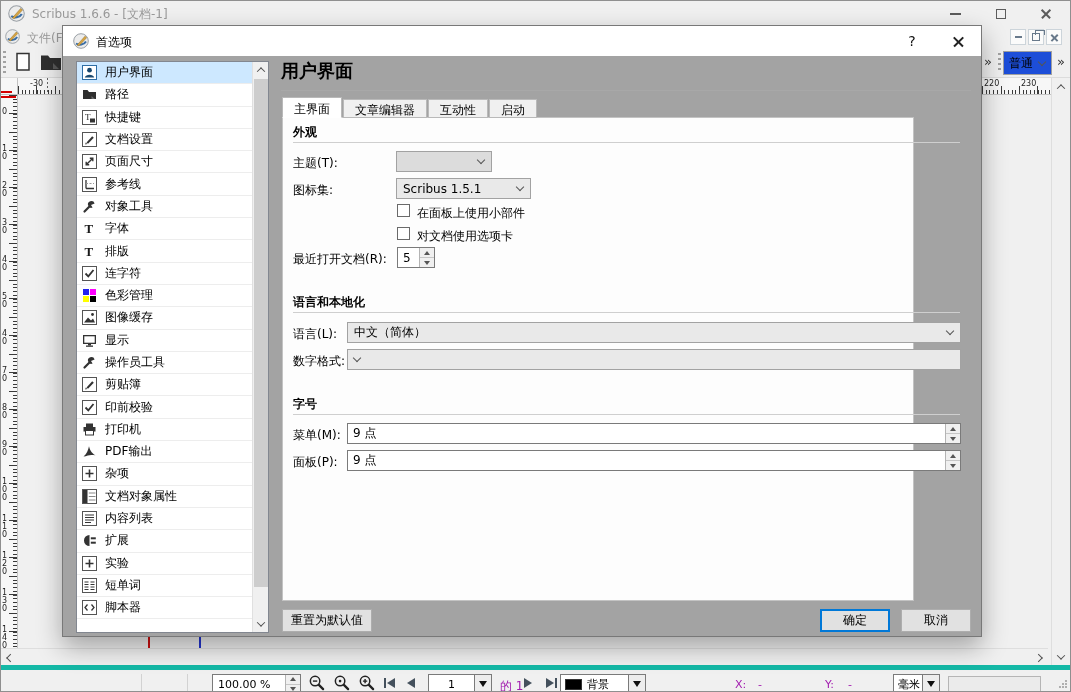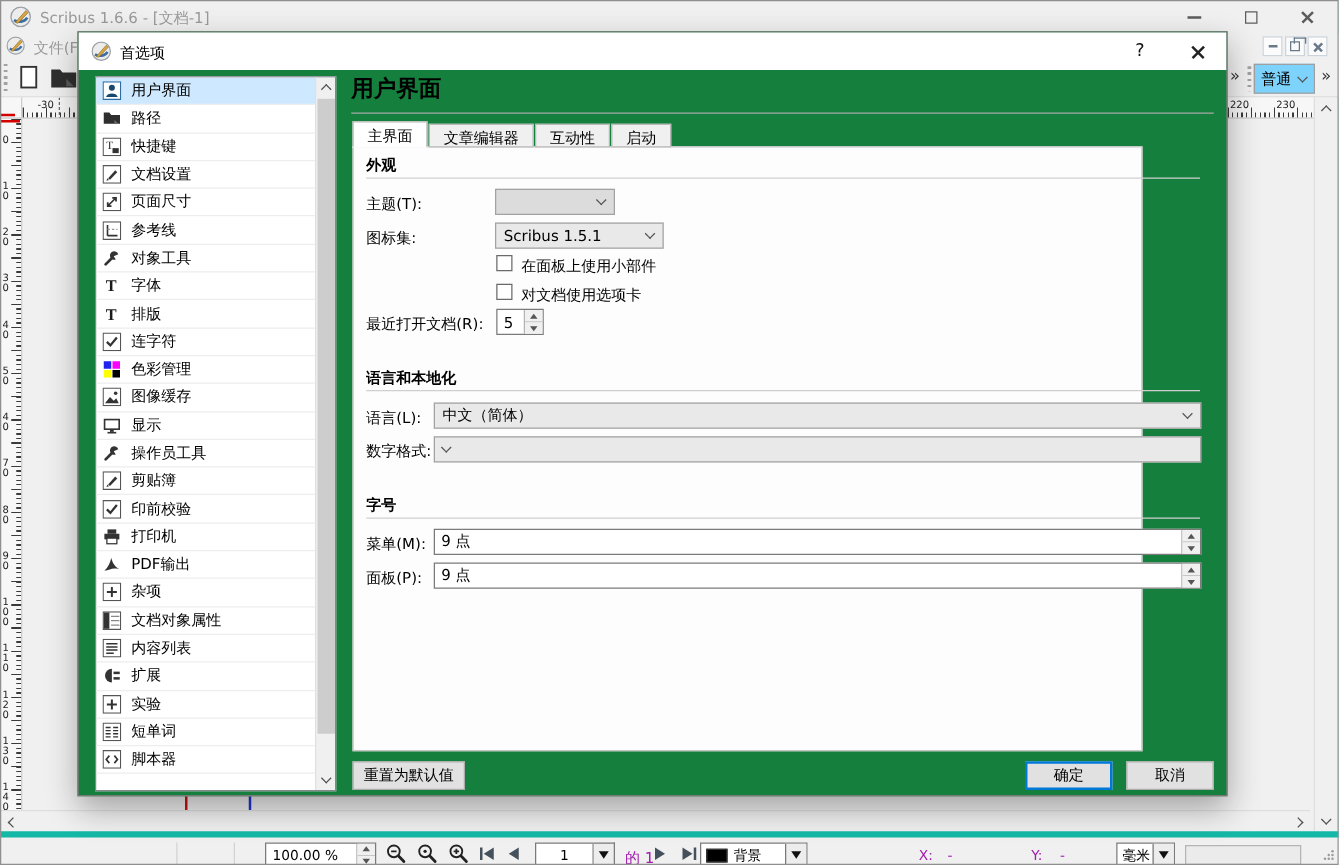--- a/index.html
+++ b/index.html
@@ -33,21 +33,21 @@
   .m-res::before { content:""; position:absolute; left:2px; top:-4px; width:8px; height:4px; border:1.4px solid #68798b; border-bottom:none; }
   .m-x { position:relative; width:9px; height:9px; }
   .m-x::before,.m-x::after { content:""; position:absolute; left:0; top:4px; width:9px; height:1.8px; background:#68798b; }
   .m-x::before { transform:rotate(45deg);} .m-x::after { transform:rotate(-45deg);}
 
   
   .toolbar { position:absolute; left:0; top:47px; width:1071px; height:31px; background:#f0f0f0; border-bottom:1px solid #dcdcdc; }
   .grip-v { position:absolute; width:3px; background-image:repeating-linear-gradient(to bottom,#a2a2a2 0 2px,transparent 2px 5px); }
   .tb-btn { position:absolute; top:3px; width:26px; height:26px; display:flex; align-items:center; justify-content:center; }
   .ovf { position:absolute; top:7px; font-size:13px; color:#333; }
-  .q-combo { position:absolute; left:1003px; top:4px; width:49px; height:24px; background:#7dd3fc; border:1px solid #a0a0a0; display:flex; align-items:center; padding-left:5px; }
+  .q-combo { position:absolute; left:1003px; top:4px; width:49px; height:24px; background:#1d4ed8; border:1px solid #a0a0a0; display:flex; align-items:center; padding-left:5px; }
   .chev { width:6px; height:6px; border-right:1.4px solid #555; border-bottom:1.4px solid #555; transform:rotate(45deg); margin-top:-3px; }
   .q-combo .chev { margin-left:auto; margin-right:6px; }
 
   
   .ruler-corner { position:absolute; left:0; top:78px; width:18px; height:17px; background:#f7f7f7; border-right:1px solid #c2c2c2; border-bottom:1px solid #c2c2c2; }
   .hruler { position:absolute; top:78px; height:17px; background:#f7f7f7; border-bottom:1px solid #c2c2c2; overflow:hidden; }
   .hruler::before { content:""; position:absolute; left:0; bottom:0; width:100%; height:4px;
     background-image:repeating-linear-gradient(to right,#3a3a3a 0 1px,transparent 1px 3.7px); }
   .hruler::after { content:""; position:absolute; left:0; bottom:0; width:100%; height:8px;
     background-image:repeating-linear-gradient(to right,#3a3a3a 0 1px,transparent 1px 18.5px); }
@@ -104,21 +104,21 @@
   .layer-swatch { width:17px; height:11px; background:#000; border:1px solid #333; margin:0 5px 0 4px; }
   .layer-combo .dk-btn { height:100%; margin-left:auto; border:none; border-left:1px solid #7a7a7a; }
   .unit-combo { position:absolute; left:893px; top:4px; width:47px; height:20px; background:#fff; border:1px solid #7a7a7a; display:flex; align-items:center; }
   .unit-combo .spin-edit { padding-left:4px; }
   .unit-combo .dk-btn { height:100%; margin-left:auto; border:none; border-left:1px solid #7a7a7a; }
   .coord { position:absolute; top:8px; color:#a21caf; }
   .progress { position:absolute; left:948px; top:6px; width:93px; height:16px; background:#ebebeb; border:1px solid #b5b5b5; }
   .size-grip { position:absolute; right:3px; bottom:3px; width:10px; height:10px; }
 
   
-  .dialog { position:absolute; left:62px; top:25px; width:920px; height:612px; background:#15803d; border:1px solid #787878; box-shadow:0 10px 24px rgba(0,0,0,.32); z-index:40; }
+  .dialog { position:absolute; left:62px; top:25px; width:920px; height:612px; background:#a3a3a3; border:1px solid #787878; box-shadow:0 10px 24px rgba(0,0,0,.32); z-index:40; }
   .dlg-title { position:absolute; left:0; top:0; width:100%; height:30px; background:#fff; }
   .dlg-title .dlg-icon { position:absolute; left:10px; top:7px; width:16px; height:16px; }
   .dlg-title .dlg-text { position:absolute; left:33px; top:8px; font-size:12px; color:#000; }
   .dlg-tbtn { position:absolute; top:0; width:34px; height:30px; display:flex; align-items:center; justify-content:center; font-size:14px; color:#111; }
   .dlg-x { position:relative; width:13px; height:13px; }
   .dlg-x::before,.dlg-x::after { content:""; position:absolute; left:0; top:6px; width:13px; height:1.6px; background:#222; }
   .dlg-x::before { transform:rotate(45deg);} .dlg-x::after { transform:rotate(-45deg);}
 
   
   .sidebar { position:absolute; left:13px; top:35px; width:193px; height:572px; background:#fff; border:1px solid #828790; overflow:hidden; }

